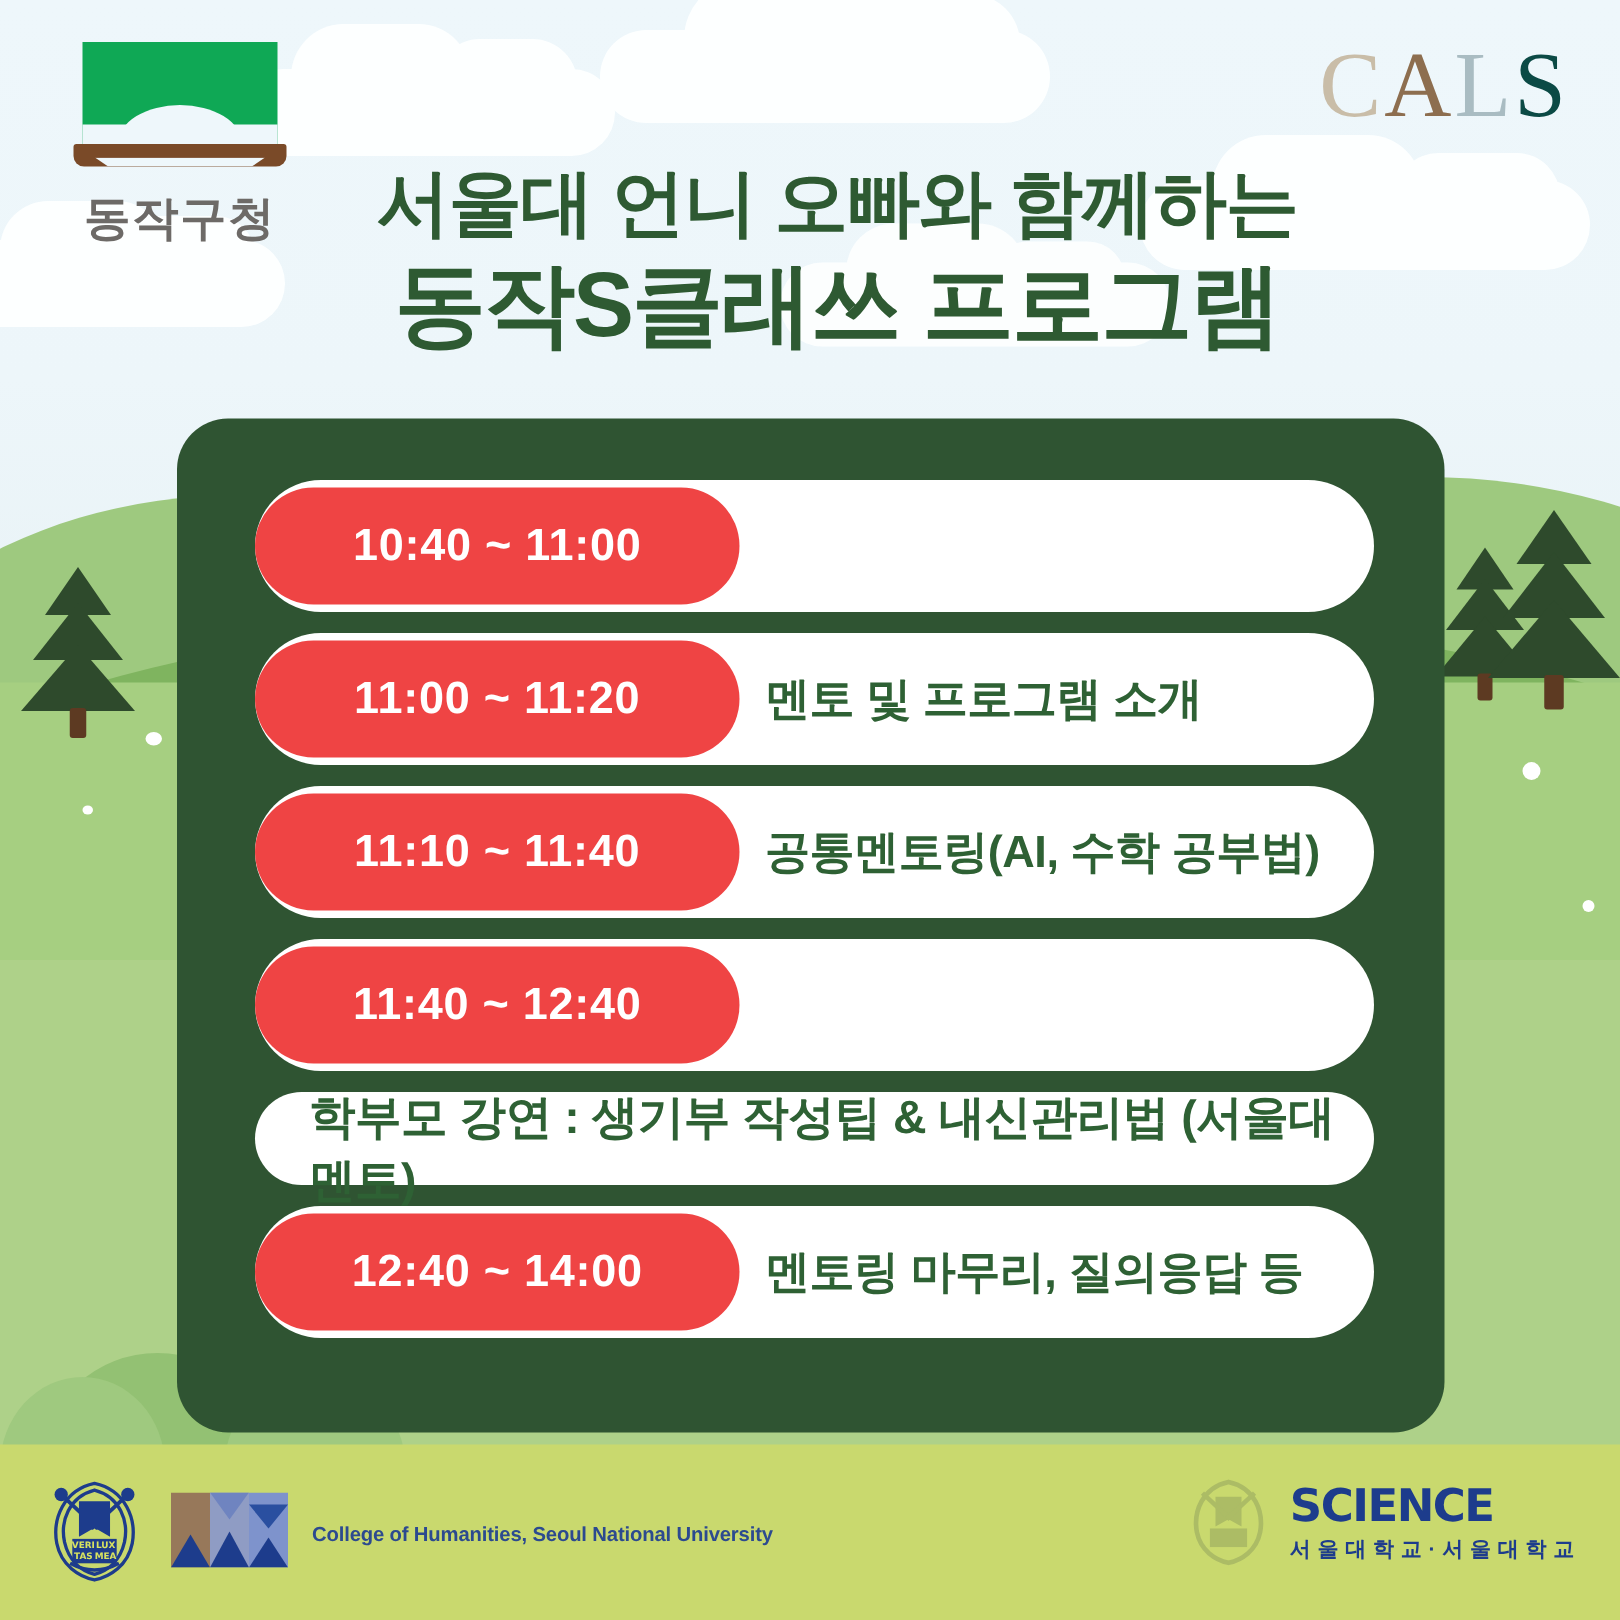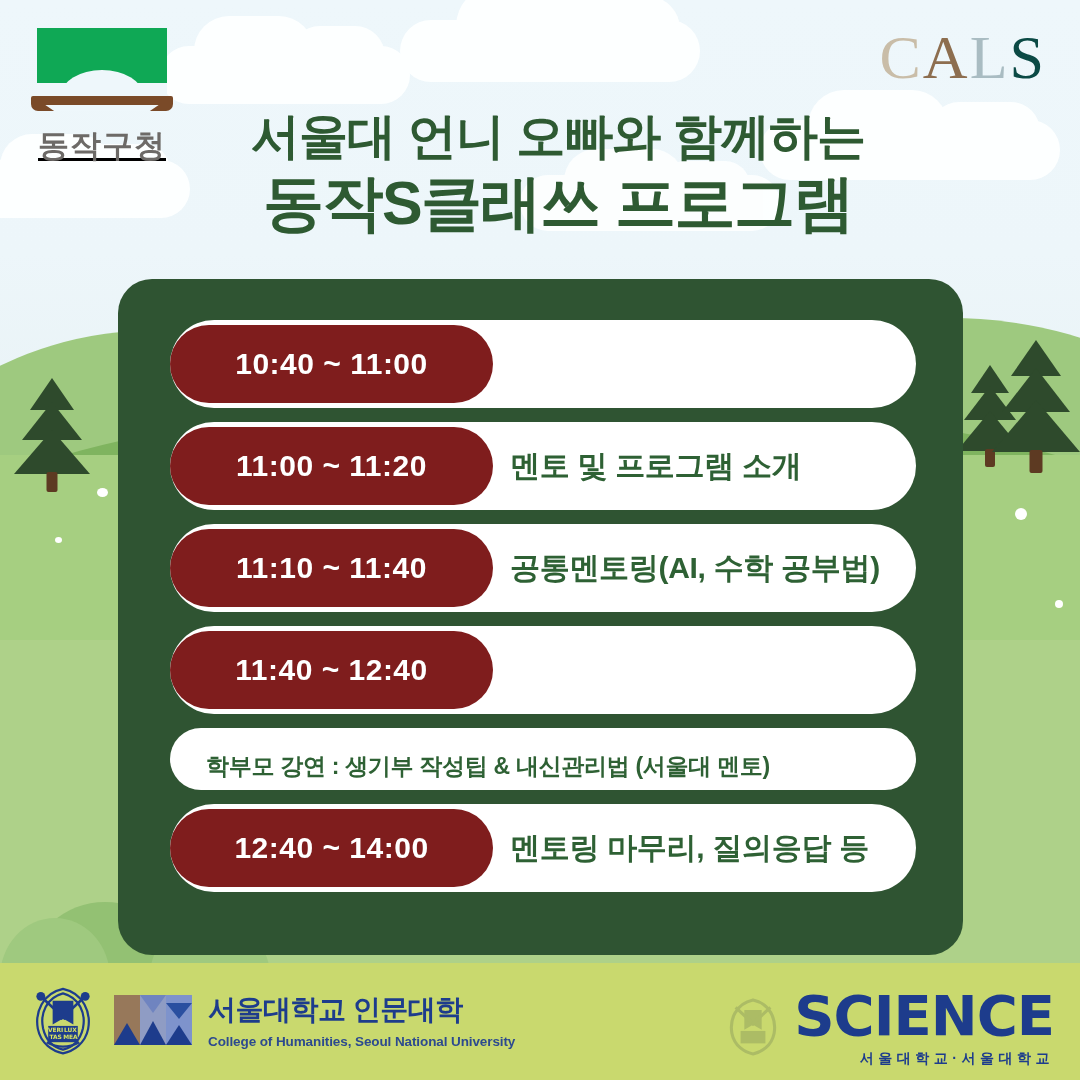--- a/index.html
+++ b/index.html
@@ -95,37 +95,37 @@
   }
   .row {
     position:relative; height:88px; margin-bottom:14px;
   }
   .row .white {
     position:absolute; left:0; top:0; width:746px; height:88px;
     background:#ffffff; border-radius:44px;
   }
   .row .pill {
     position:absolute; left:0; top:5px; width:323px; height:78px;
-    background:#7f1d1d; border-radius:39px;
+    background:#ef4444; border-radius:39px;
     display:flex; align-items:center; justify-content:center;
     color:#ffffff; font-size:30px; font-weight:700; letter-spacing:.5px;
   }
   .row .title {
     position:absolute; left:340px; top:0; height:88px; right:22px;
     display:flex; align-items:center;
     color:#2e6134; font-size:30px; font-weight:700; letter-spacing:-.3px;
   }
   .row.full { height:62px; }
   .row.full .white { height:62px; border-radius:31px; }
   .row.full .title {
-    left:36px; top:0; height:76px; font-size:23px;
-  }
-
-  
-  .dongjak-logo { position:absolute; left:22px; top:28px; width:160px;text-decoration:underline; }
+    left:36px; top:0; height:76px; font-size:31px;
+  }
+
+  
+  .dongjak-logo { position:absolute; left:40px; top:28px; width:160px; }
   .dj-mark { position:relative; width:142px; height:88px; margin:0 auto; }
   .dj-roof {
     position:absolute; left:6px; top:0; width:130px; height:68px;
     background:#0fa855;
   }
   .dj-notch {
     position:absolute; left:30px; top:42px; width:82px; height:28px;
     background:#eef7fb; border-radius:50% 50% 0 0 / 90% 90% 0 0;
   }
   .dj-notch2 {
@@ -170,21 +170,21 @@
   .crest { width:74px; height:74px; }
   .hum-mark { width:78px; height:50px; margin-left:14px; }
   .hum-text { margin-left:16px; }
   .hum-kr { font-size:28px; font-weight:700; color:#1d3c8c; letter-spacing:-.5px; }
   .hum-en { font-size:13.5px; font-weight:700; color:#2c4a8f; margin-top:5px; letter-spacing:-.1px; }
 
   .foot-right { position:absolute; right:26px; top:983px; display:flex; align-items:center; }
   .sci-crest { width:62px; height:62px; opacity:.30; }
   .sci-text { margin-left:10px; }
   .sci-en {
-    font-size:56px; font-weight:700; color:#1d3c8c; letter-spacing:-1px;
+    font-size:30px; font-weight:700; color:#1d3c8c; letter-spacing:-1px;
     font-family:"DejaVu Sans",sans-serif;
   }
   .sci-kr {
     font-size:14px; font-weight:700; color:#1d3c8c; letter-spacing:4.5px;
     margin-top:2px; text-align:right;
   }
   .dot { position:absolute; background:#ffffff; border-radius:50%; }
 </style>
 </head>
 <body>
@@ -312,21 +312,20 @@
       <rect x="26" y="0" width="26" height="50" fill="#8f9cc4"></rect>
       <rect x="52" y="0" width="26" height="50" fill="#7e93cc"></rect>
       <path d="M26 0 L52 0 L39 18 Z" fill="#6f84c0"></path>
       <path d="M0 50 L26 50 L13 28 Z" fill="#1d3c8c"></path>
       <path d="M26 50 L52 50 L39 26 Z" fill="#1d3c8c"></path>
       <path d="M52 50 L78 50 L65 30 Z" fill="#1d3c8c"></path>
       <path d="M52 8 L78 8 L65 24 Z" fill="#2a4fa0"></path>
     </svg>
 
     <div class="hum-text">
-      <div class="hum-kr">서울대학교 인문대학</div>
       <div class="hum-en">College of Humanities, Seoul National University</div>
     </div>
   </div>
 
   <div class="foot-right">
     <svg class="sci-crest" viewBox="0 0 100 100">
       <path d="M50 8 C22 14 12 40 16 62 C20 82 36 92 50 95 C64 92 80 82 84 62 C88 40 78 14 50 8Z" fill="none" stroke="#6a7a52" stroke-width="5"></path>
       <path d="M36 24 L64 24 L64 56 L50 48 L36 56 Z" fill="#6a7a52"></path>
       <rect x="30" y="58" width="40" height="20" fill="#6a7a52"></rect>
       <line x1="22" y1="20" x2="52" y2="48" stroke="#6a7a52" stroke-width="5"></line>

